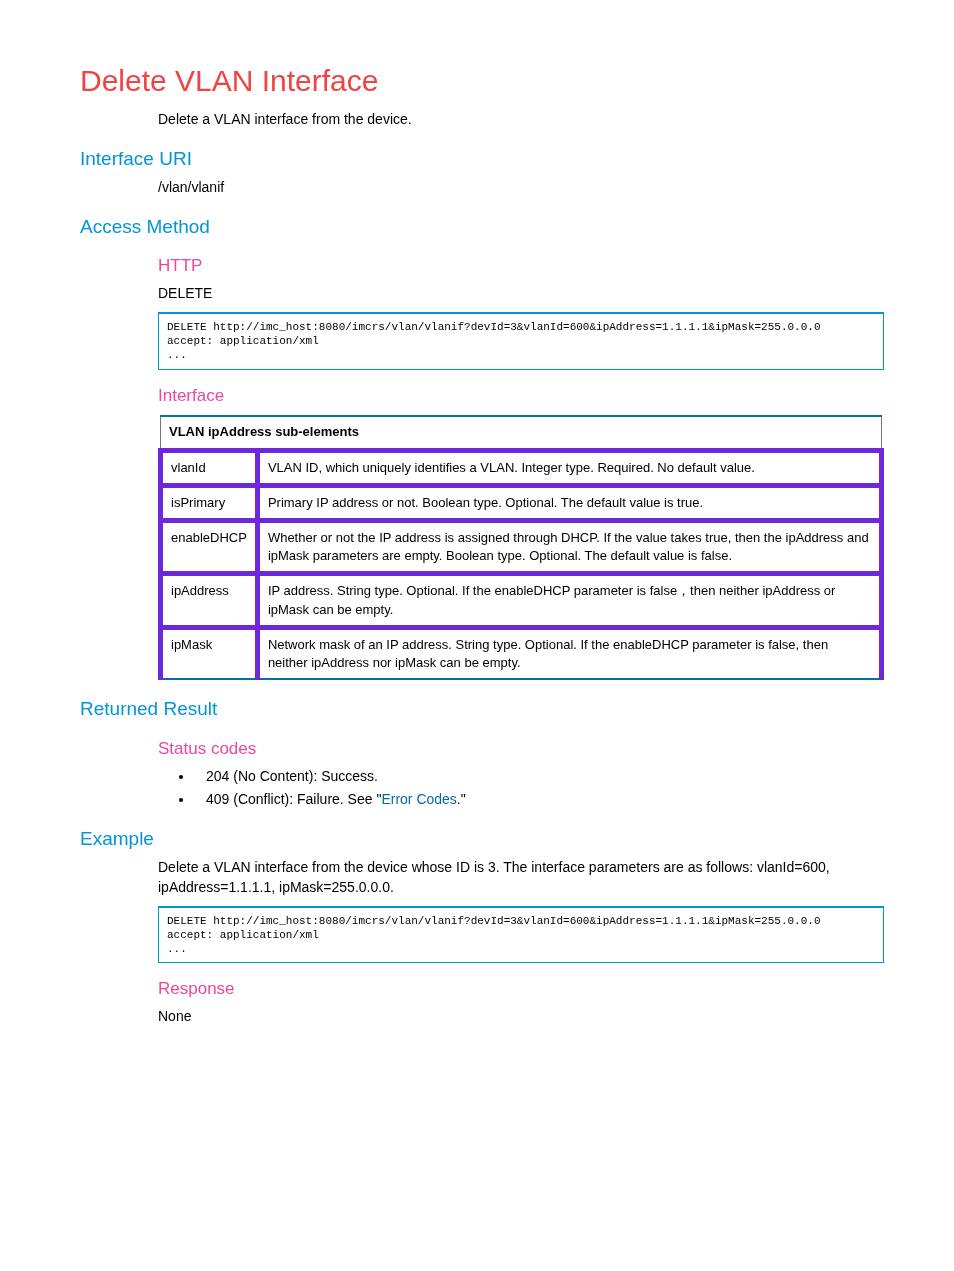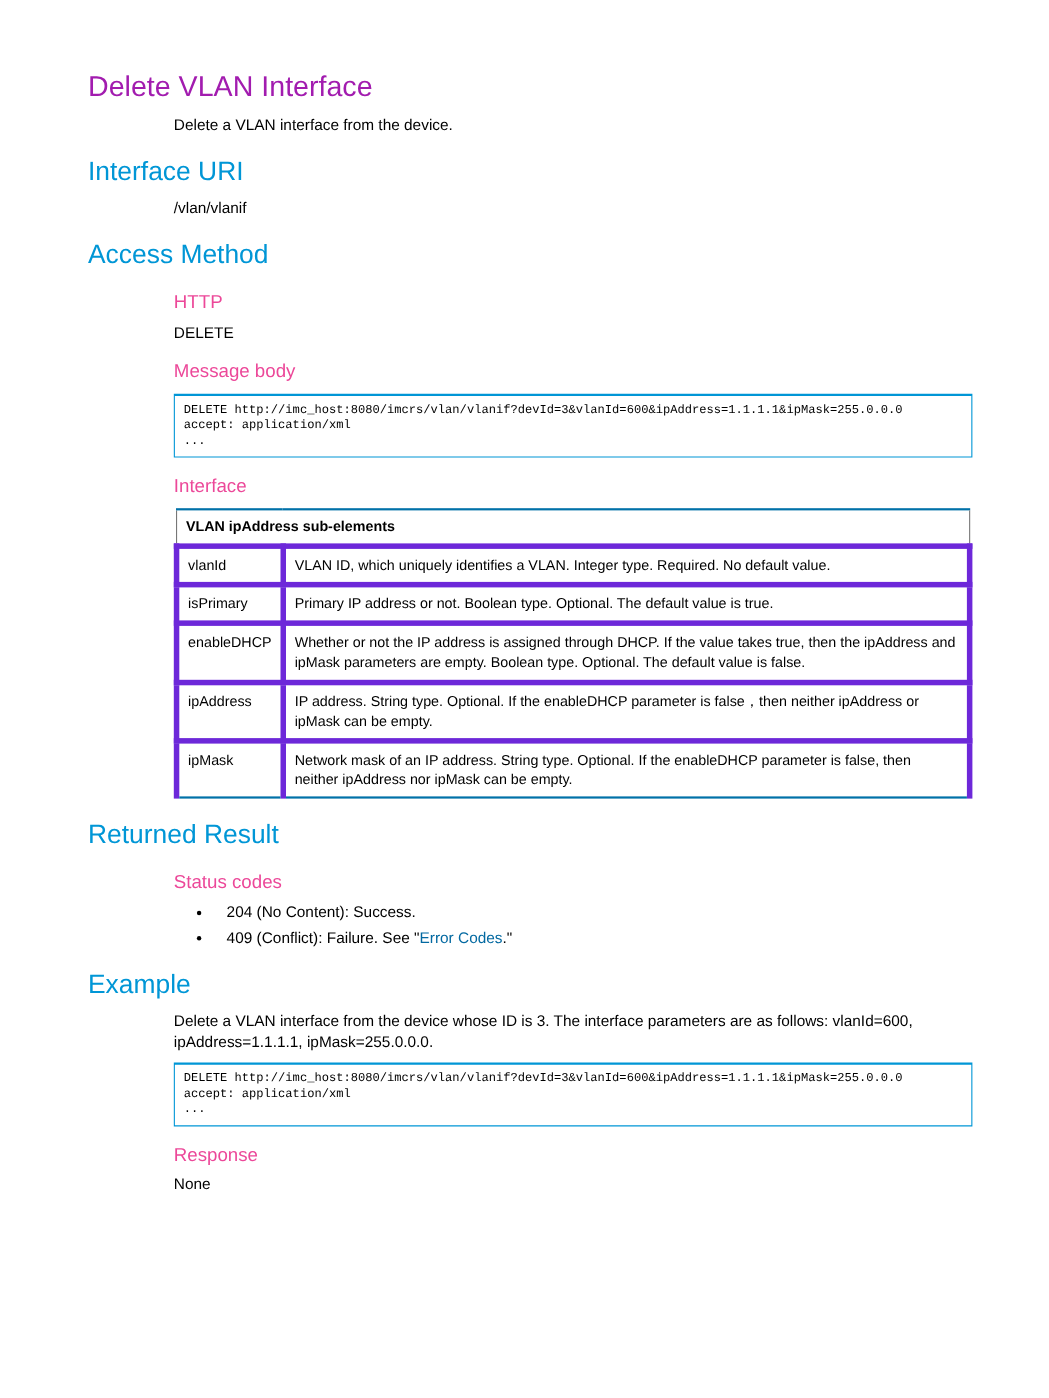--- a/index.html
+++ b/index.html
@@ -6,29 +6,29 @@
     font-family: "Futura", "Trebuchet MS", Arial, sans-serif;
     font-size: 14px;
     color: #000;
     margin: 0;
     padding: 60px 70px 40px 80px;
     width: 954px;
     box-sizing: border-box;
     line-height: 1.4;
   }
   h1 {
-    color: #a21caf;
+    color: #ef4444;
     font-weight: 300;
-    font-size: 26px;
+    font-size: 30px;
     margin: 0 0 8px 0;
   }
   h2 {
     color: #0096d6;
     font-weight: 300;
-    font-size: 24px;
+    font-size: 19px;
     margin: 16px 0 6px 0;
   }
   h3 {
     color: #ec4899;
     font-weight: 300;
     font-size: 17px;
     margin: 14px 0 6px 0;
   }
   .indent {
     margin-left: 78px;
@@ -87,21 +87,20 @@
 <p class="indent">Delete a VLAN interface from the device.</p>
 
 <h2>Interface URI</h2>
 <p class="indent">/vlan/vlanif</p>
 
 <h2>Access Method</h2>
 <div class="indent">
   <h3>HTTP</h3>
   <p>DELETE</p>
 
-  <h3>Message body</h3>
   <div class="codebox">DELETE http://imc_host:8080/imcrs/vlan/vlanif?devId=3&amp;vlanId=600&amp;ipAddress=1.1.1.1&amp;ipMask=255.0.0.0
 accept: application/xml
 ...</div>
 
   <h3>Interface</h3>
   <table>
     <tbody>
         <tr>
           <th colspan="2">VLAN ipAddress sub-elements</th>
         </tr>

